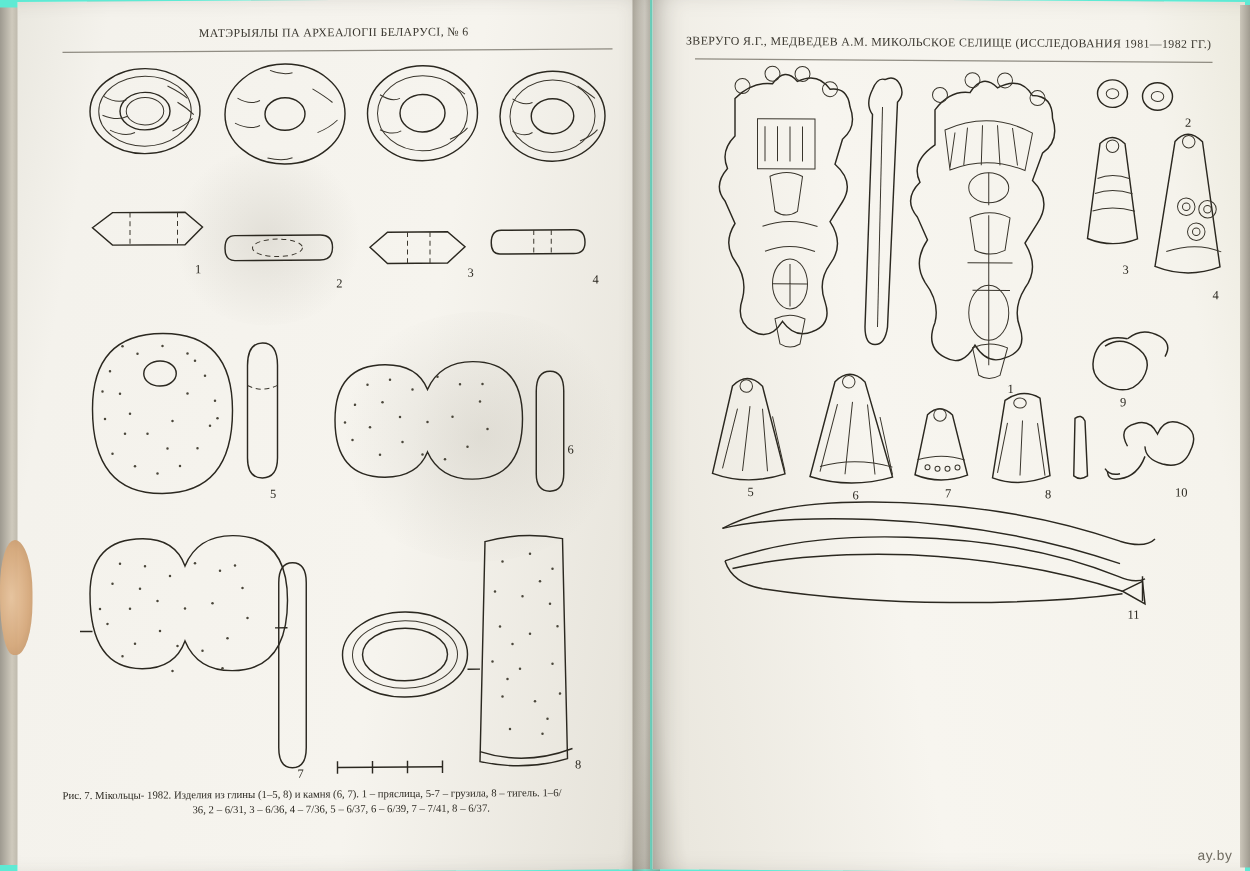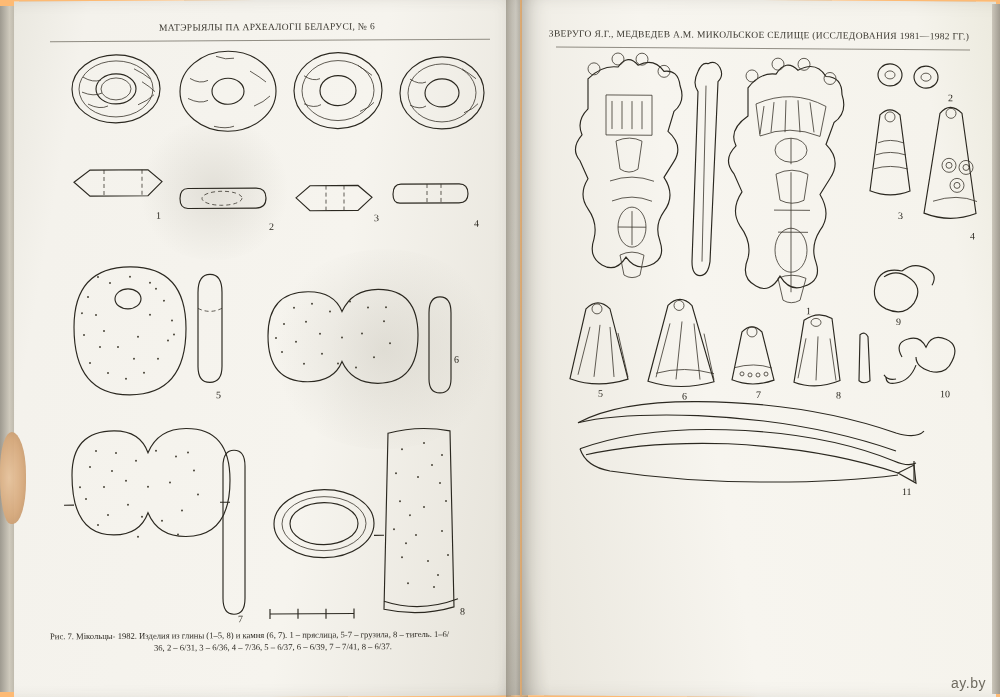--- a/index.html
+++ b/index.html
@@ -6,21 +6,21 @@
   body{
     width:1000px;height:697px;
     background:#b9b9b3;
     font-family:"Liberation Serif", serif;
     overflow:hidden;
     position:relative;
   }
   
   #book{
     position:absolute;inset:0;
-    background:#fdba74;
+    background:#5eead4;
   }
   .page{
     position:absolute;
     top:0;bottom:0;
     background:#f2f0ea;
     overflow:hidden;
   }
   #page-left{
     left:14px;width:506px;
     background:linear-gradient(100deg,#eae8e0 0%,#f4f2ec 12%,#f6f4ee 60%,#e6e3da 96%,#cfccc3 100%);
@@ -81,21 +81,21 @@
     font-size:8.6px;line-height:1.38;
     color:#2d2a23;
     text-align:center;
   }
   #cap-left{left:36px;width:446px;top:630px;text-align:left;}
   .cap-line{display:block;}
 
   
   #watermark{
     position:absolute;right:14px;bottom:6px;
-    font-size:14px;color:#6f6b60;letter-spacing:.5px;
+    font-size:11px;color:#6f6b60;letter-spacing:.5px;
     font-family:"Liberation Sans",sans-serif;
   }
   
   .ghost{
     position:absolute;border-radius:50%;
     background:radial-gradient(circle,rgba(150,145,130,.20),rgba(150,145,130,0) 70%);
   }
 </style>
 </head>
 <body>

